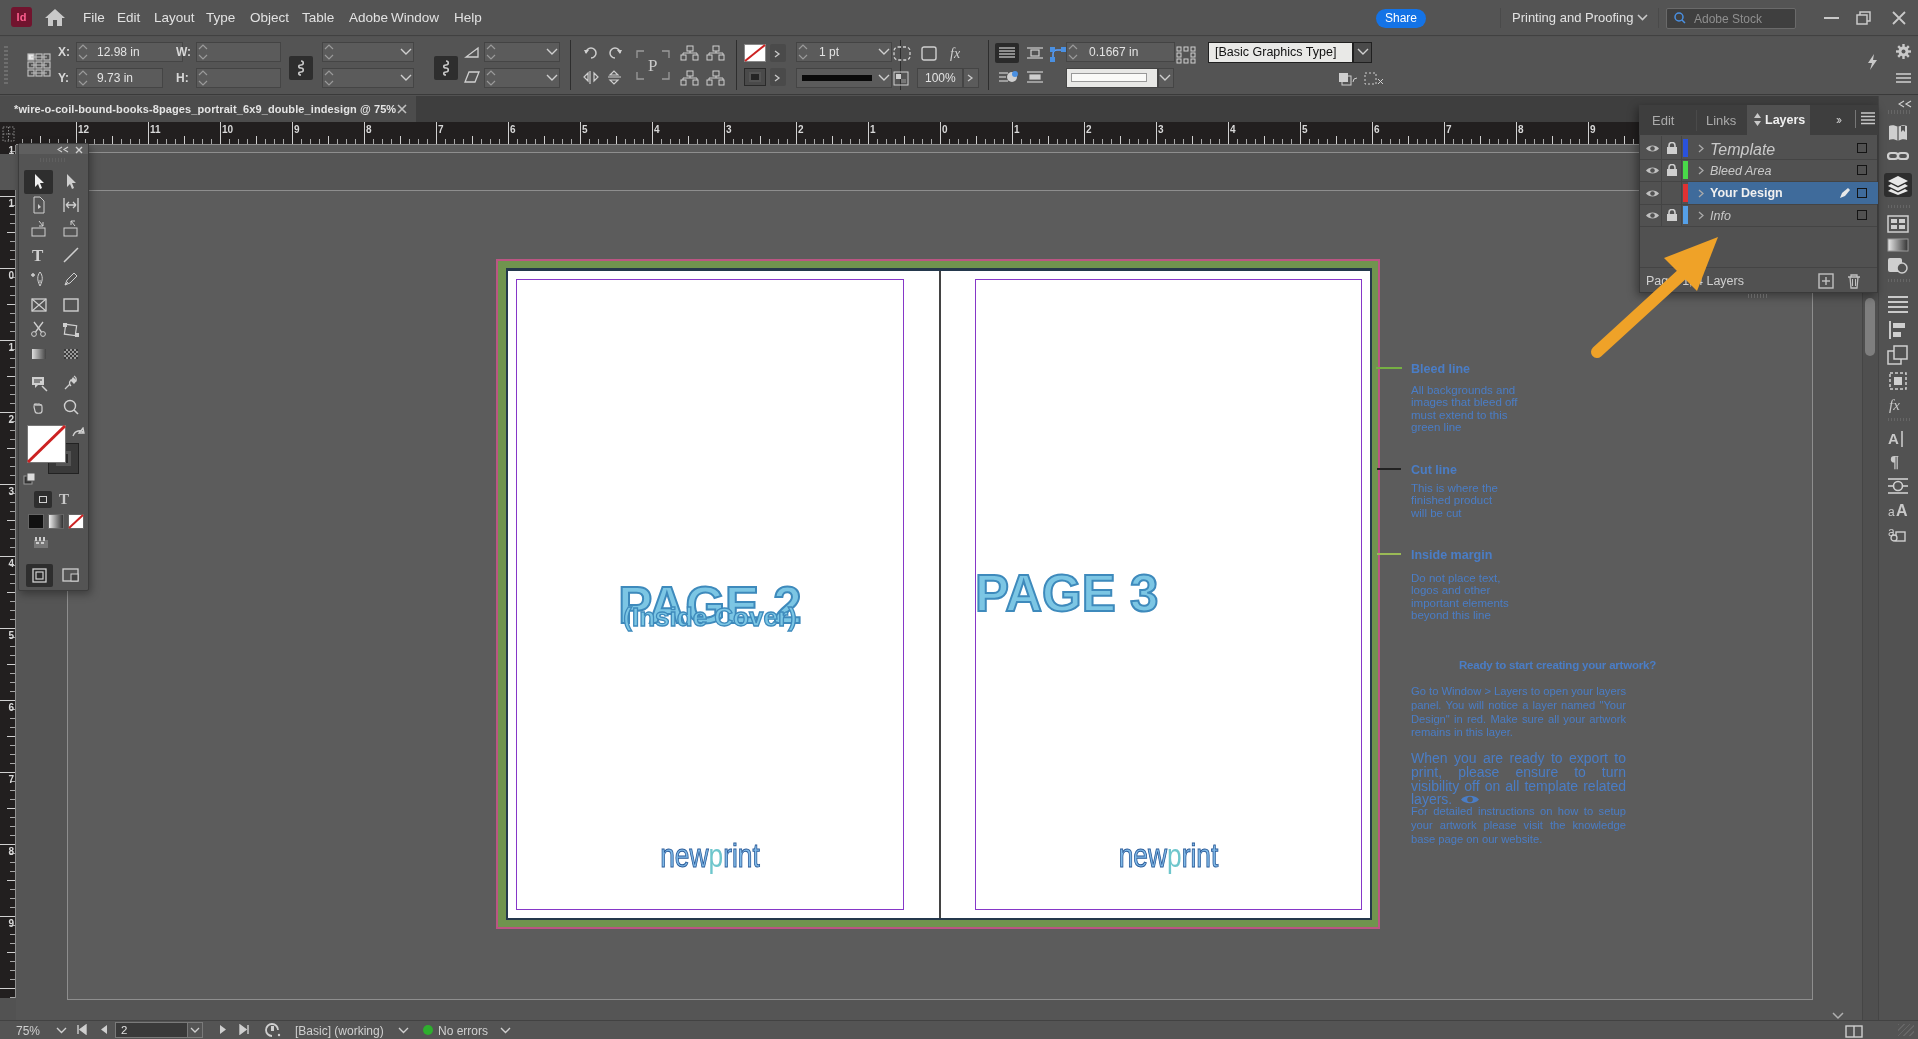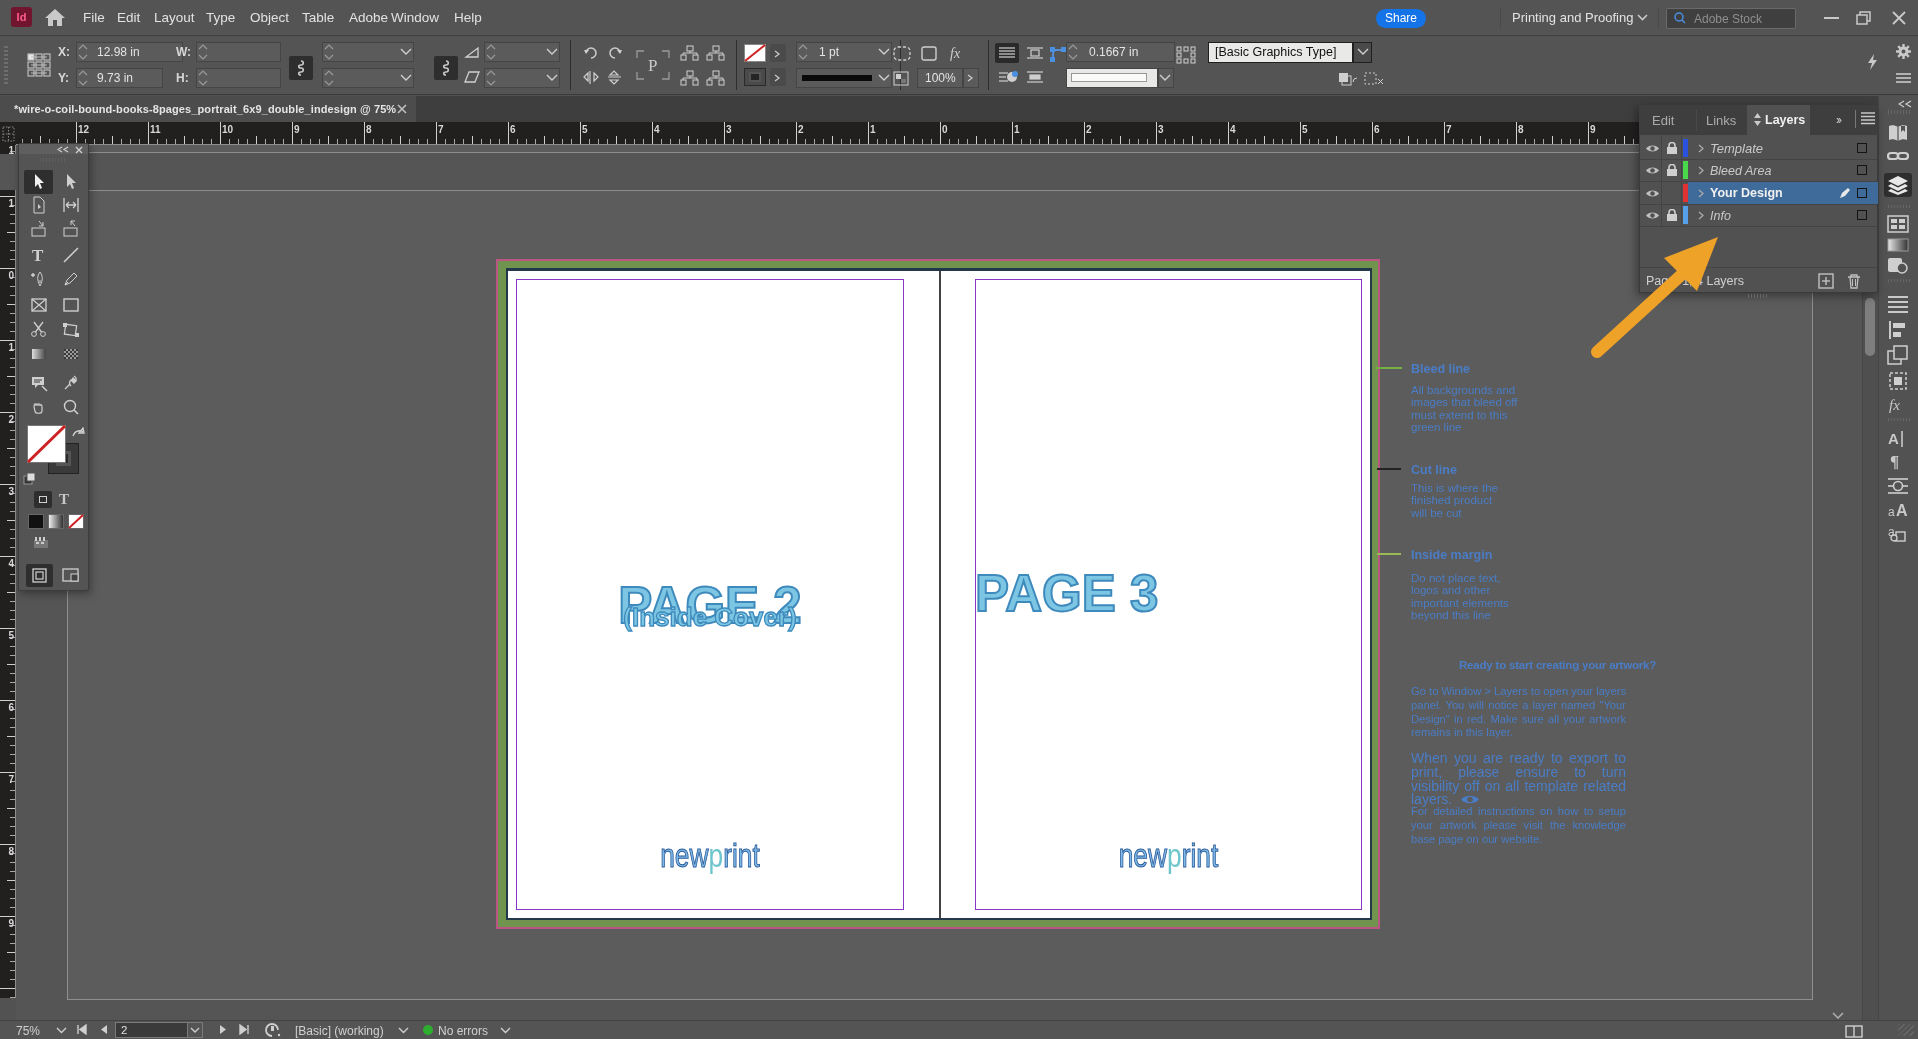--- a/index.html
+++ b/index.html
@@ -679,21 +679,21 @@
     <circle cx="7.5" cy="5.5" r="2.3" fill="#515151"></circle>
   </svg>
 <svg class="abs" style="left:1666px;top:141.5px" width="12" height="13">
     <rect x="1" y="5" width="10" height="7" fill="#cfcfcf"></rect>
     <path d="M3 5 L3 3.5 A3 3 0 0 1 9 3.5 L9 5" stroke="#cfcfcf" stroke-width="1.6" fill="none"></path>
   </svg>
 <div class="abs" style="left:1683px;top:138.5px;width:4.5px;height:18px;background:#2a52dd;"></div>
 <svg class="abs" style="left:1698px;top:143.5px" width="6" height="9">
     <path d="M1 1 L5 4.5 L1 8" stroke="#aaa" stroke-width="1.3" fill="none"></path>
   </svg>
-<div class="abs" style="left:1710px;top:141.0px;font-size:13px;color:#c9c9c9;font-style:italic;">Template</div>
+<div class="abs" style="left:1710px;top:141.0px;font-size:16px;color:#c9c9c9;font-style:italic;">Template</div>
 <div class="abs" style="left:1857px;top:142.5px;width:10px;height:10px;border:1.6px solid #141414;"></div>
 <div class="abs" style="left:1640px;top:181.0px;width:237px;height:1px;background:#444444;"></div>
 <svg class="abs" style="left:1645px;top:165.0px" width="15" height="11">
     <path d="M1 5.5 C4 1.5 11 1.5 14 5.5 C11 9.5 4 9.5 1 5.5 Z" fill="#c0c0c0"></path>
     <circle cx="7.5" cy="5.5" r="2.3" fill="#515151"></circle>
   </svg>
 <svg class="abs" style="left:1666px;top:164.0px" width="12" height="13">
     <rect x="1" y="5" width="10" height="7" fill="#cfcfcf"></rect>
     <path d="M3 5 L3 3.5 A3 3 0 0 1 9 3.5 L9 5" stroke="#cfcfcf" stroke-width="1.6" fill="none"></path>
   </svg>

